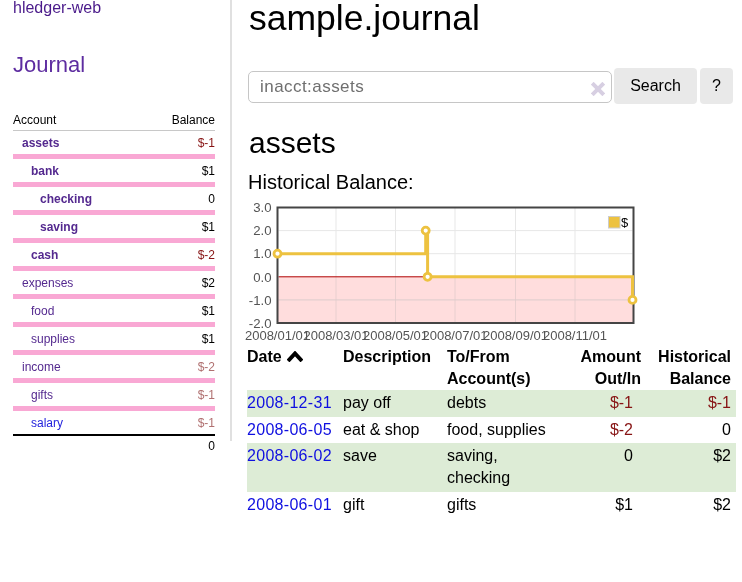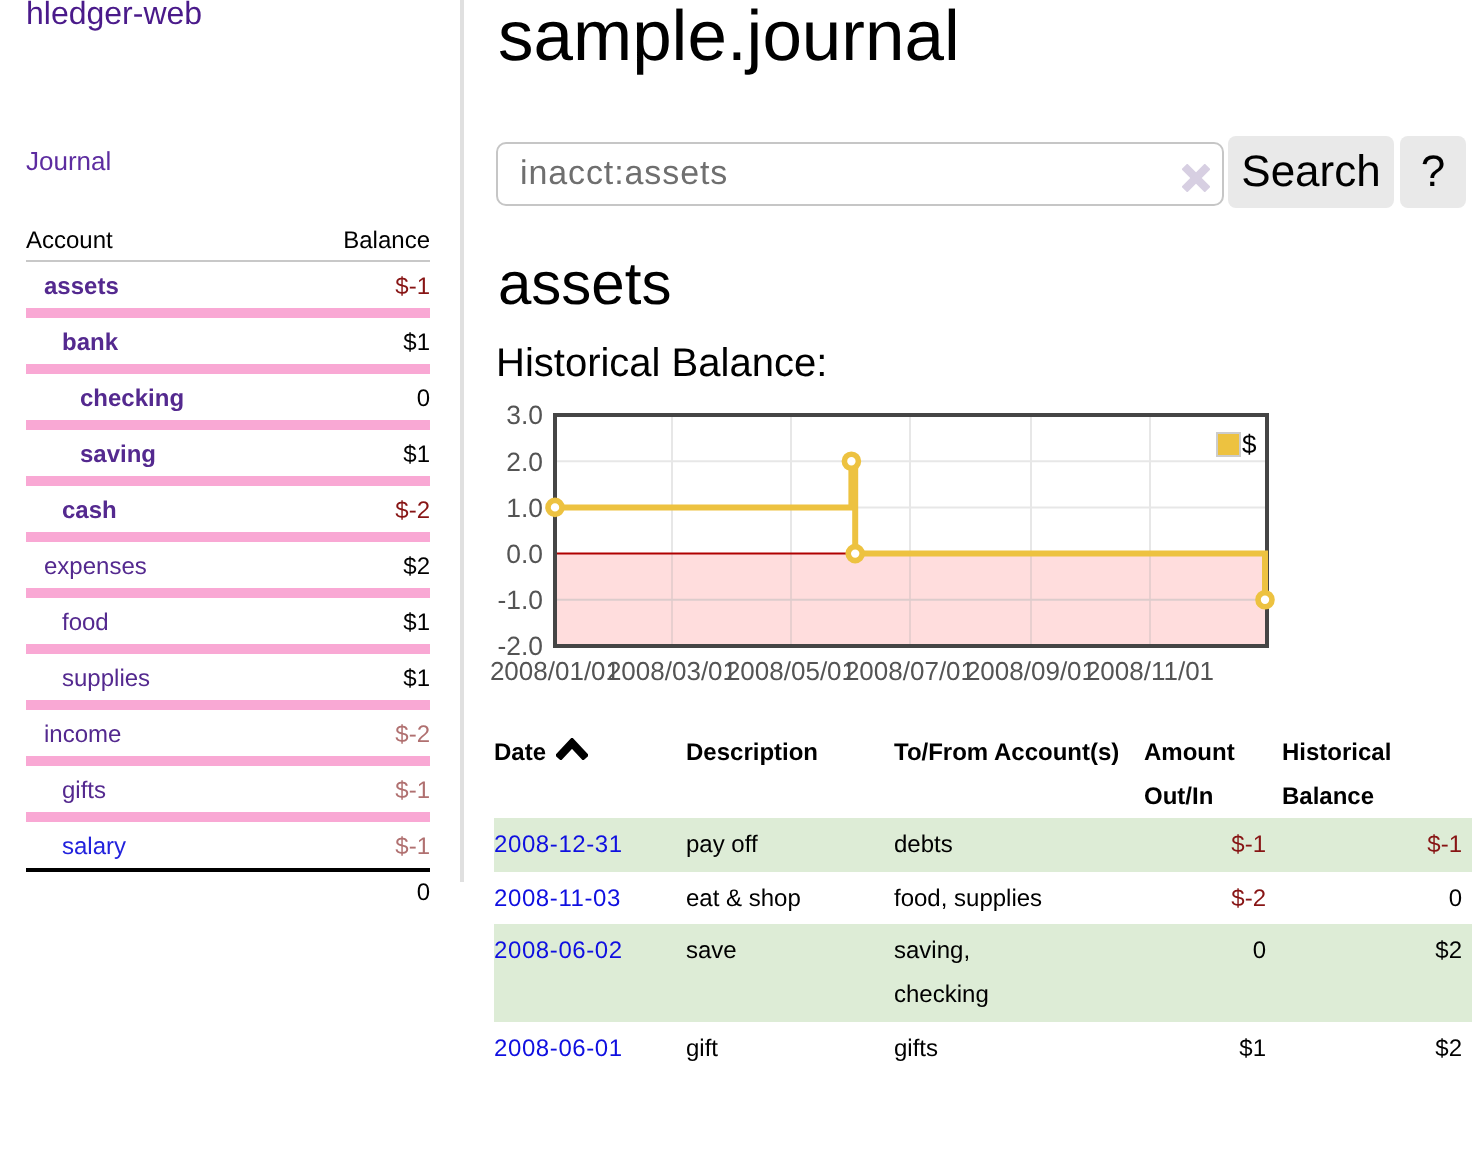--- a/index.html
+++ b/index.html
@@ -3,21 +3,21 @@
 <meta charset="utf-8">
 <title>sample.journal - hledger-web</title>
 <style>
 html,body{margin:0;padding:0}
 body{width:742px;height:582px;position:relative;overflow:hidden;background:#fff;
      font-family:"Liberation Sans",sans-serif;color:#000}
 a{text-decoration:none}
 
 #sidebar{position:absolute;left:0;top:0;width:230px;height:441px;border-right:2px solid #e0e0e0}
 #brand{position:absolute;left:13px;top:-1px;font-size:16px;line-height:18px;color:#4a1a8a}
-#journal{position:absolute;left:13px;top:72px;font-size:13px;line-height:18px;color:#5d2ca0}
+#journal{position:absolute;left:13px;top:56px;font-size:22px;line-height:18px;color:#5d2ca0}
 #acct{position:absolute;left:13px;top:107px;width:202px;border-collapse:collapse;font-size:12px}
 #acct td,#acct th{padding:0;line-height:23px;height:23px;vertical-align:middle;font-weight:normal;white-space:nowrap}
 #acct tbody a,#acct tbody .v{position:relative;top:1px}
 #acct thead .v{position:relative;top:2px}
 #acct tr.total .v{top:-1px}
 #acct thead th{border-bottom:1px solid #c8c8c8;text-align:left}
 #acct thead th.bal{text-align:right}
 #acct tbody tr td{border-top:5px solid #f9a8d4}
 #acct tbody tr.first td{border-top:none}
 #acct tbody tr.total td{border-top:2px solid #000;height:22px}
@@ -29,29 +29,29 @@
 .purp{color:#54298f}
 .blue{color:#2222dd}
 .neg{color:#871414}
 .paleneg{color:#b07070}
 
 #h1{position:absolute;left:249px;top:-2px;font-size:35.5px;line-height:40px;font-weight:normal;margin:0}
 #qbox{position:absolute;left:248px;top:71px;width:364px;height:32px;border:1px solid #c6c6c6;border-radius:5px;box-sizing:border-box}
 #qtext{position:absolute;left:260px;top:77px;font-size:17px;line-height:19px;letter-spacing:0.45px;color:#6f6f6f}
 #qx{position:absolute;left:591px;top:82px;width:14px;height:14px}
 .btn{position:absolute;top:68px;height:36px;background:#e9e9e9;border-radius:4px;box-sizing:border-box;
-     font-size:22px;text-align:center;line-height:36px}
+     font-size:16px;text-align:center;line-height:36px}
 #btnsearch{left:614px;width:83px}
 #btnq{left:700px;width:33px}
 #h2{position:absolute;left:249px;top:128px;font-size:30px;line-height:30px;font-weight:normal;margin:0}
 #histlabel{position:absolute;left:248px;top:174px;font-size:20px;font-weight:normal;line-height:16px}
 
-#reg{position:absolute;left:247px;top:365px;width:489px;border-collapse:collapse;table-layout:fixed;font-size:12px}
+#reg{position:absolute;left:247px;top:346px;width:489px;border-collapse:collapse;table-layout:fixed;font-size:16px}
 #reg th{font-weight:bold;text-align:left;vertical-align:top;padding:0;line-height:22px}
-#reg th.r{}
+#reg th.r{text-align:right}
 #reg td{padding:2px 0 2.5px 0;line-height:22px;vertical-align:top}
 #reg td.r{text-align:right}
 #reg .c4{padding-right:8px}
 #reg .c5{padding-right:5px}
 #reg th.c4,#reg th.c5{padding-right:0}
 #reg th.c5{padding-right:5px}
 #reg tr.g{background:#ddecd6}
 #reg a{color:#0f0fe0;letter-spacing:0.3px}
 #caret{display:inline-block;vertical-align:baseline;margin-left:5px}
 </style>
@@ -202,21 +202,21 @@
  </thead>
  <tbody>
   <tr class="g">
         <td><a href="#">2008-12-31</a></td>
         <td>pay off</td>
         <td>debts</td>
         <td class="r c4 neg">$-1</td>
         <td class="r c5 neg">$-1</td>
       </tr>
   <tr>
-        <td><a href="#">2008-11-03</a></td>
+        <td><a href="#">2008-06-05</a></td>
         <td>eat &amp; shop</td>
         <td>food, supplies</td>
         <td class="r c4 neg">$-2</td>
         <td class="r c5">0</td>
       </tr>
   <tr class="g">
         <td><a href="#">2008-06-02</a></td>
         <td>save</td>
         <td>saving,<br>checking</td>
         <td class="r c4">0</td>

